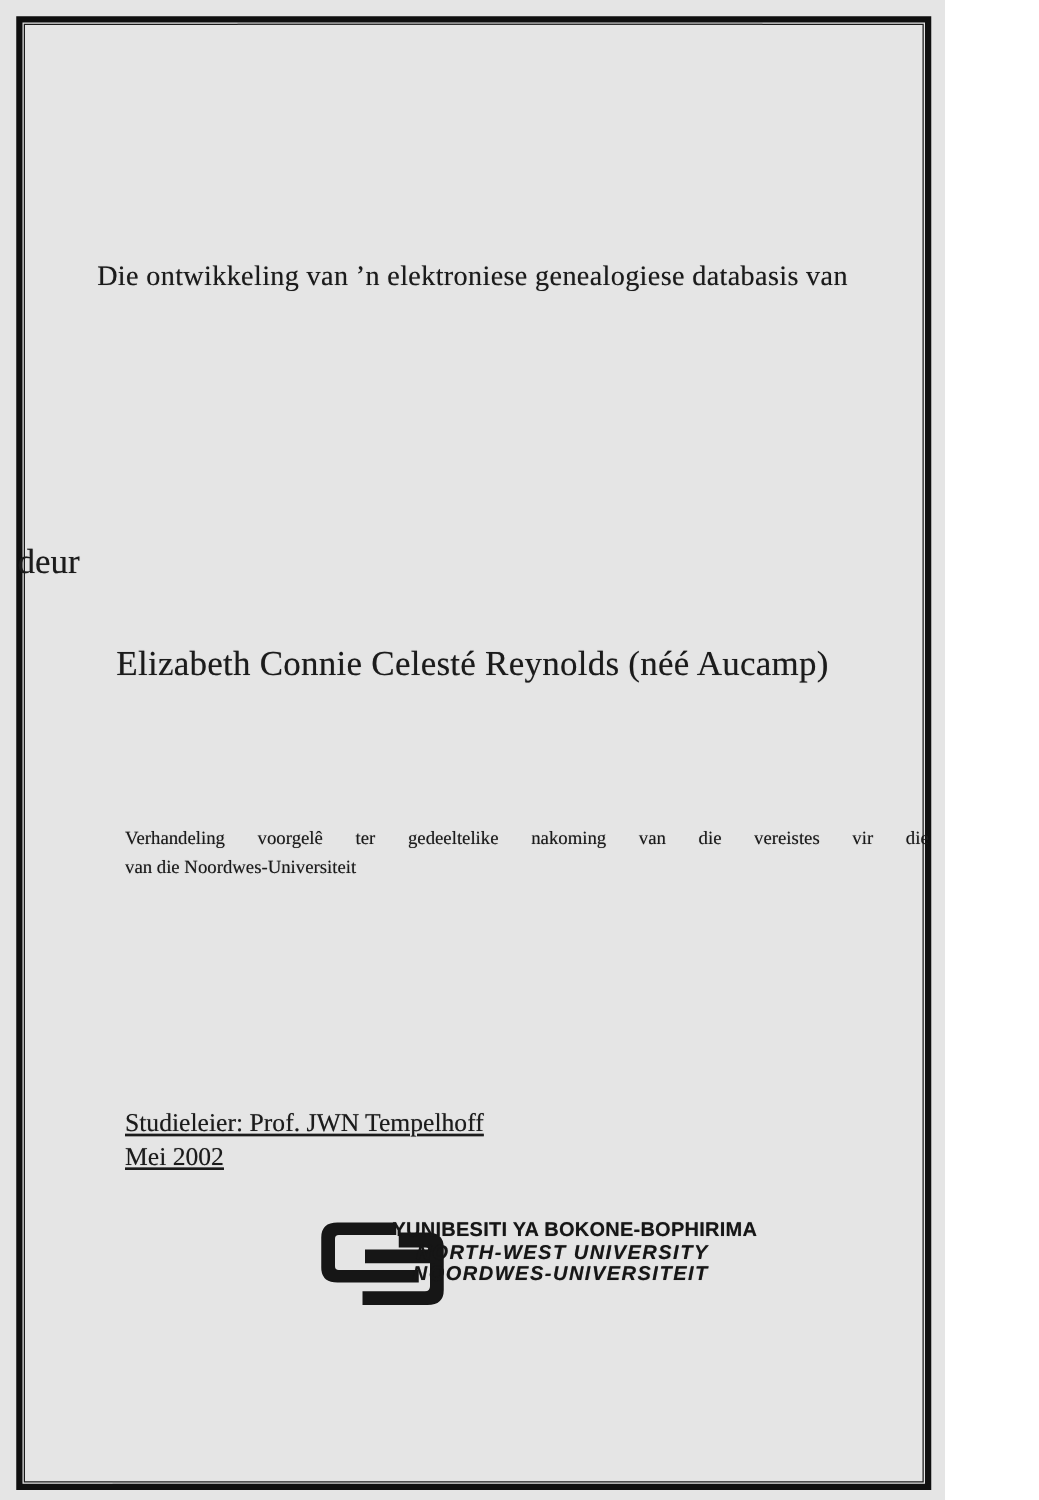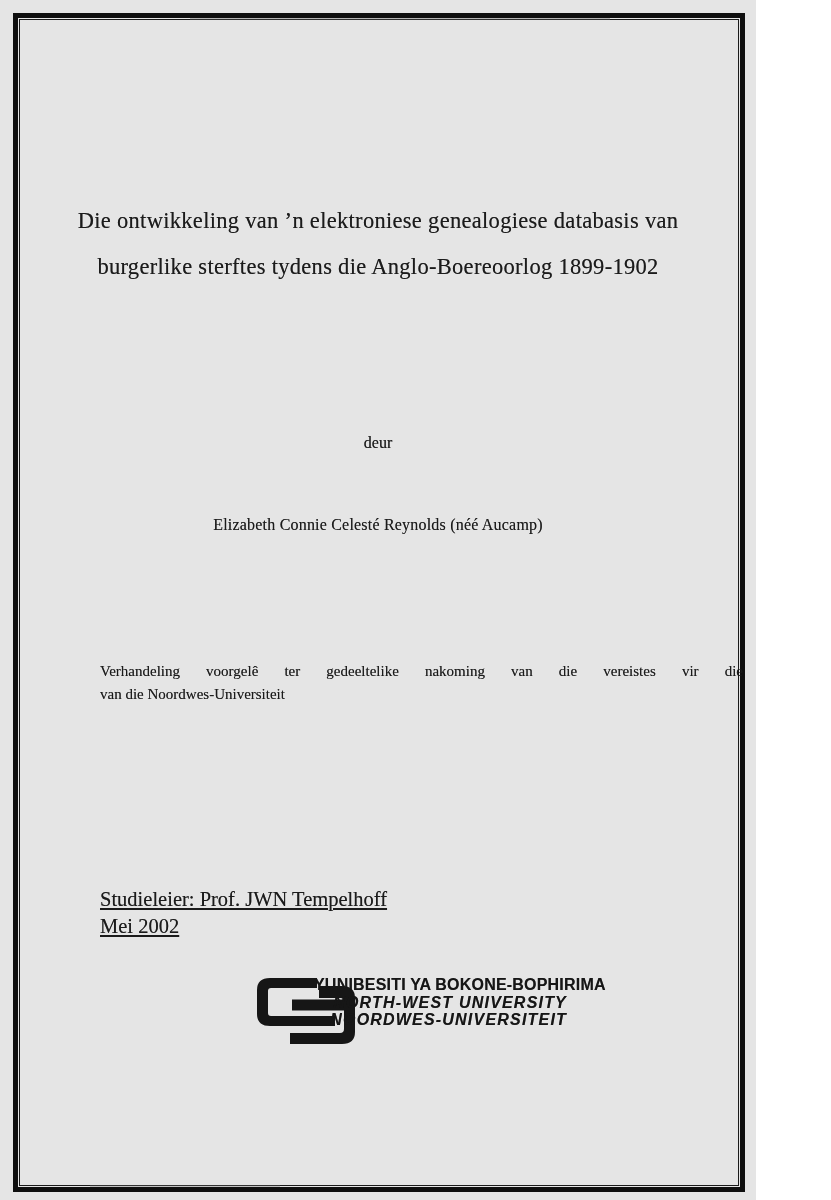--- a/index.html
+++ b/index.html
@@ -21,25 +21,25 @@
     border:1px solid #1a1a1a;
   }
   .ink { text-shadow:0 0 0.6px rgba(25,25,25,0.55); }
 
   .title-block {
     position:absolute; left:14px; right:14px; top:198px;
     text-align:center; font-size:22.5px; line-height:46px; letter-spacing:0.3px;
   }
   .byline {
     position:absolute; left:14px; right:14px; top:434px;
-    text-align:center; font-size:16px;
+    font-size:28px;
   }
   .author {
     position:absolute; left:14px; right:14px; top:516px;
-    text-align:center; font-size:16px; letter-spacing:0.2px;
+    text-align:center; font-size:28px; letter-spacing:0.2px;
   }
   .declaration {
     position:absolute; left:100px; width:643px; top:660px;
     font-size:15px; line-height:23px;
   }
   .just-line { text-align:justify; height:23px; overflow:hidden; }
   .just-line::after { content:""; display:inline-block; width:100%; height:0; }
   .italic { font-style:italic; }
 
   .supervisor-block {
@@ -78,21 +78,20 @@
 <div class="canvas">
 
   <div class="frame-outer">
     <div class="frame-inner"></div>
   </div>
   <div class="smudge-top"></div>
   <div class="smudge-bottom"></div>
 
   <div class="title-block ink">
     <div>Die ontwikkeling van ’n elektroniese genealogiese databasis van</div>
-    <div>burgerlike sterftes tydens die Anglo-Boereoorlog 1899-1902</div>
   </div>
 
   <div class="byline ink">deur</div>
 
   <div class="author ink">Elizabeth Connie Celesté Reynolds (néé Aucamp)</div>
 
   <div class="declaration ink">
     <div class="just-line">Verhandeling voorgelê ter gedeeltelike nakoming van die vereistes vir die</div>
     <div>van die Noordwes-Universiteit</div>
   </div>

